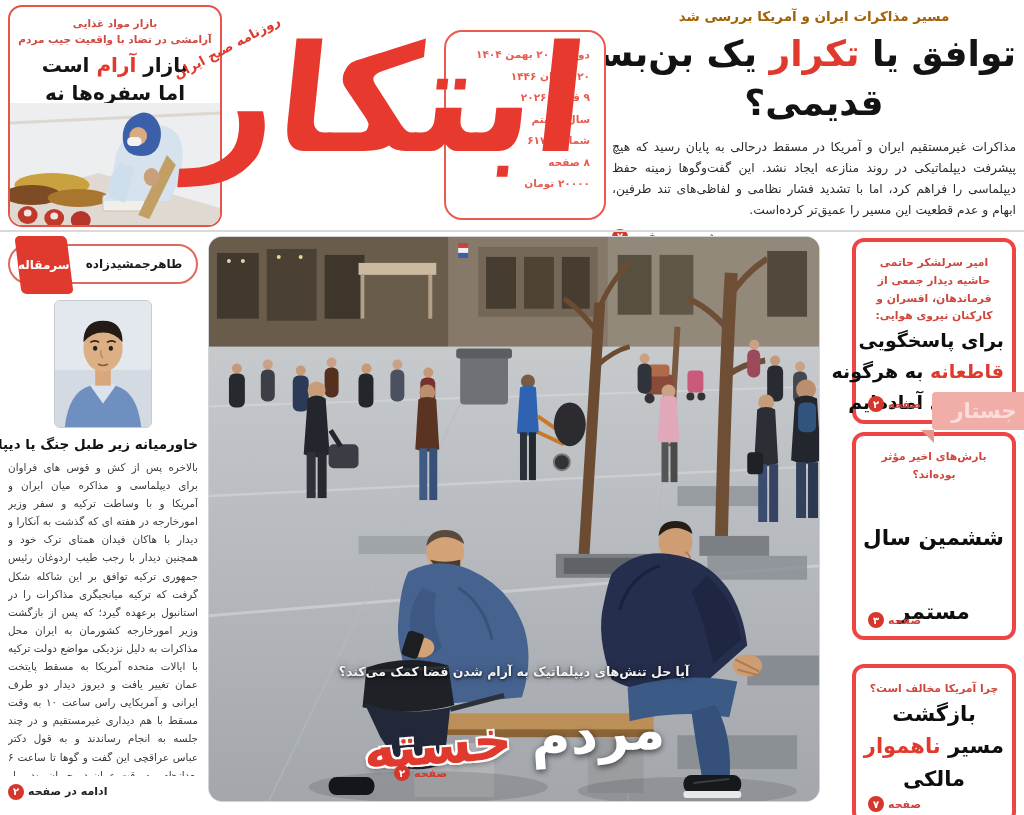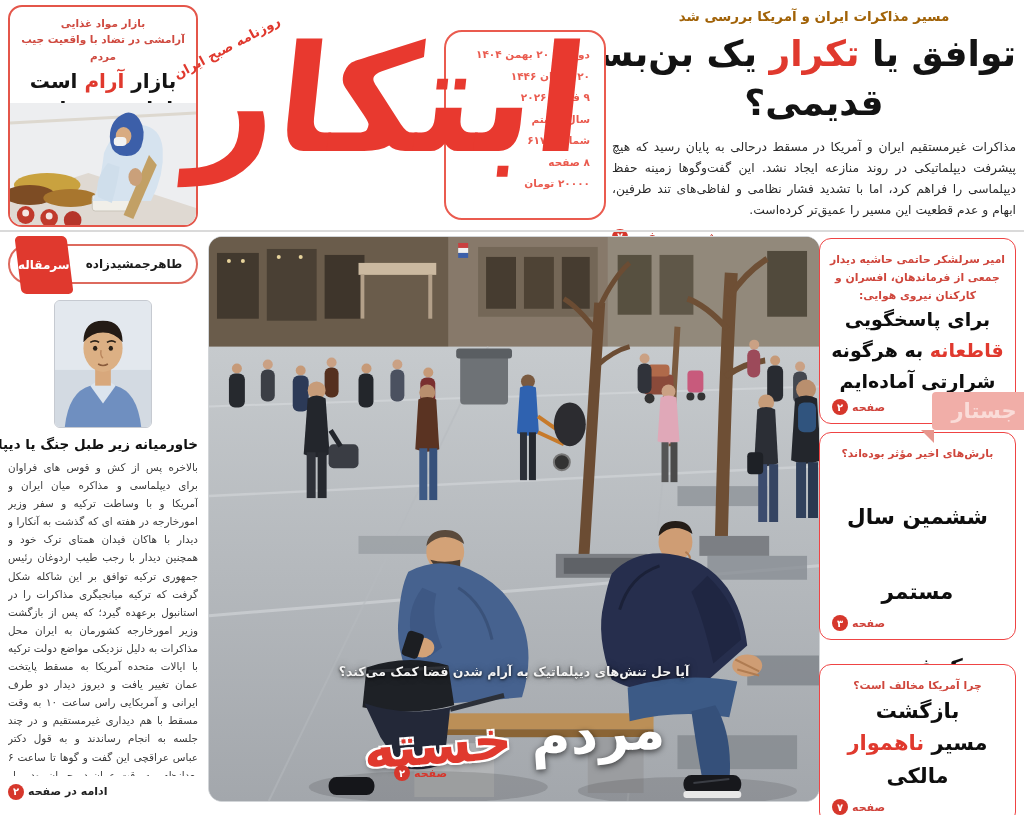--- a/index.html
+++ b/index.html
@@ -13,21 +13,21 @@
   
   .badge { display:inline-flex; align-items:center; gap:4px; direction:rtl; }
   .badge .bword { font-size:11px; font-weight:bold; color:#d0423a; }
   .badge .bnum {
     width:16px; height:16px; border-radius:50%; background:#d6372c; color:#fff;
     font-size:10px; font-weight:bold; display:inline-flex; align-items:center; justify-content:center;
   }
   .badge.dark .bword { color:#222; }
   
   .market-box {
-    position:absolute; left:8px; top:5px; width:190px; height:222px;
+    position:absolute; left:8px; top:5px; width:214px; height:222px;
     border:2px solid #e4564a; border-radius:14px; overflow:hidden; background:#fff;
   }
   .mb-kicker { margin-top:8px; text-align:center; color:#cf4a40; font-size:10.5px; font-weight:bold; line-height:1.55; }
   .mb-headline { margin-top:3px; text-align:center; font-size:20px; font-weight:900; color:#141414; line-height:1.4; white-space:nowrap; }
   .mb-badge { padding:2px 0 0 0; text-align:left; padding-left:30px; }
   .mb-photo { position:absolute; left:0; right:0; bottom:0; height:122px; }
   .mb-photo svg { display:block; width:100%; height:100%; }
   
   .masthead { position:absolute; left:200px; top:0; width:416px; height:228px; z-index:3; pointer-events:none; }
   .mh-tagline {
@@ -92,22 +92,22 @@
   }
   .ph-title .w { color:#ffffff; text-shadow:0 2px 6px rgba(0,0,0,.65); }
   .ph-title .r {
     color:#e0392e;
     text-shadow:-2px -2px 0 #fff, 2px -2px 0 #fff, -2px 2px 0 #fff, 2px 2px 0 #fff, 0 3px 6px rgba(0,0,0,.4);
   }
   .ph-badge { position:absolute; left:185px; bottom:20px; }
   .ph-badge .bword { color:#d6372c; }
   
   .rbox {
-    position:absolute; right:8px; width:197px; background:#fff;
-    border:1px solid #ef4444; border-radius:12px; padding:12px 8px 8px 8px; text-align:center;
+    position:absolute; right:8px; width:164px; background:#fff;
+    border:4px solid #ef4444; border-radius:12px; padding:12px 8px 8px 8px; text-align:center;
   }
   .rbox .rb-kicker { color:#cf463c; font-size:10.8px; font-weight:bold; line-height:1.65; }
   .rbox .rb-line { font-weight:900; color:#0e0e0e; line-height:1.62; white-space:nowrap; }
   .rbox .rb-badge { position:absolute; left:12px; bottom:8px; }
   #rbox1 { top:238px; height:186px; } #rbox1 .rb-line { font-size:19px; }
   #rbox2 { top:432px; height:208px; } #rbox2 .rb-line { font-size:21.5px; line-height:1.9;margin-top:34px; }
   #rbox3 { top:664px; height:160px;text-align:center; } #rbox3 .rb-line { font-size:21px; line-height:1.55; }
   
   .section-tab {
     position:absolute; right:-12px; top:392px; width:104px; height:38px; z-index:4;

